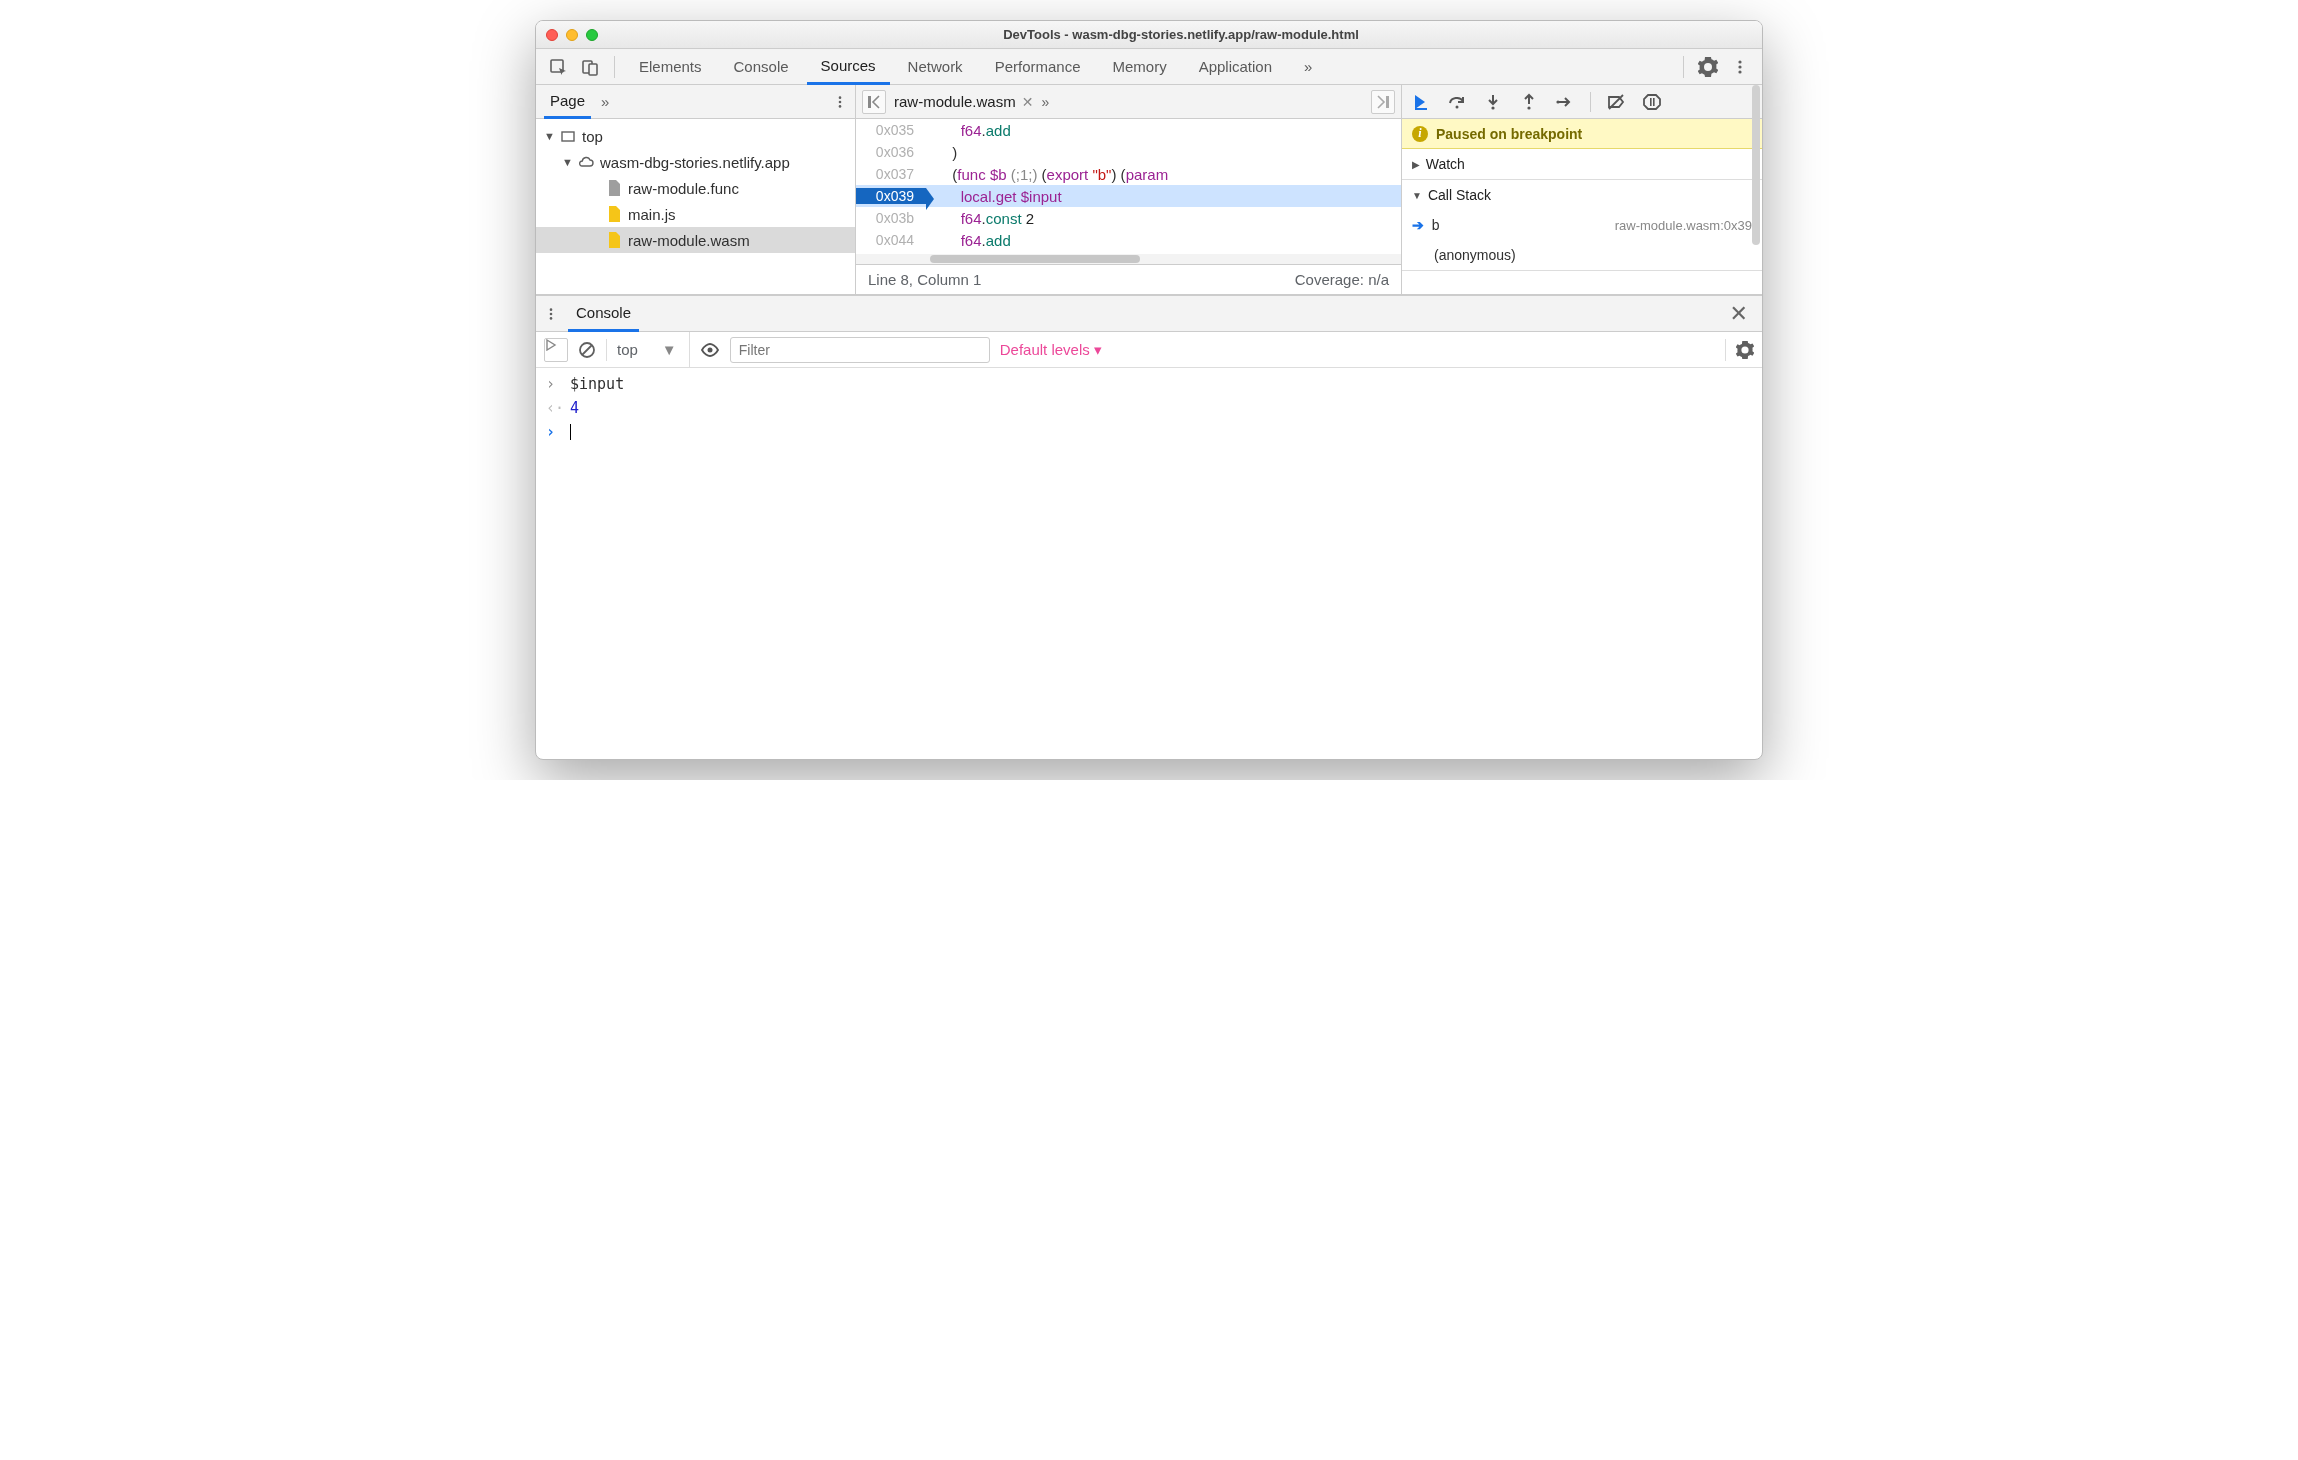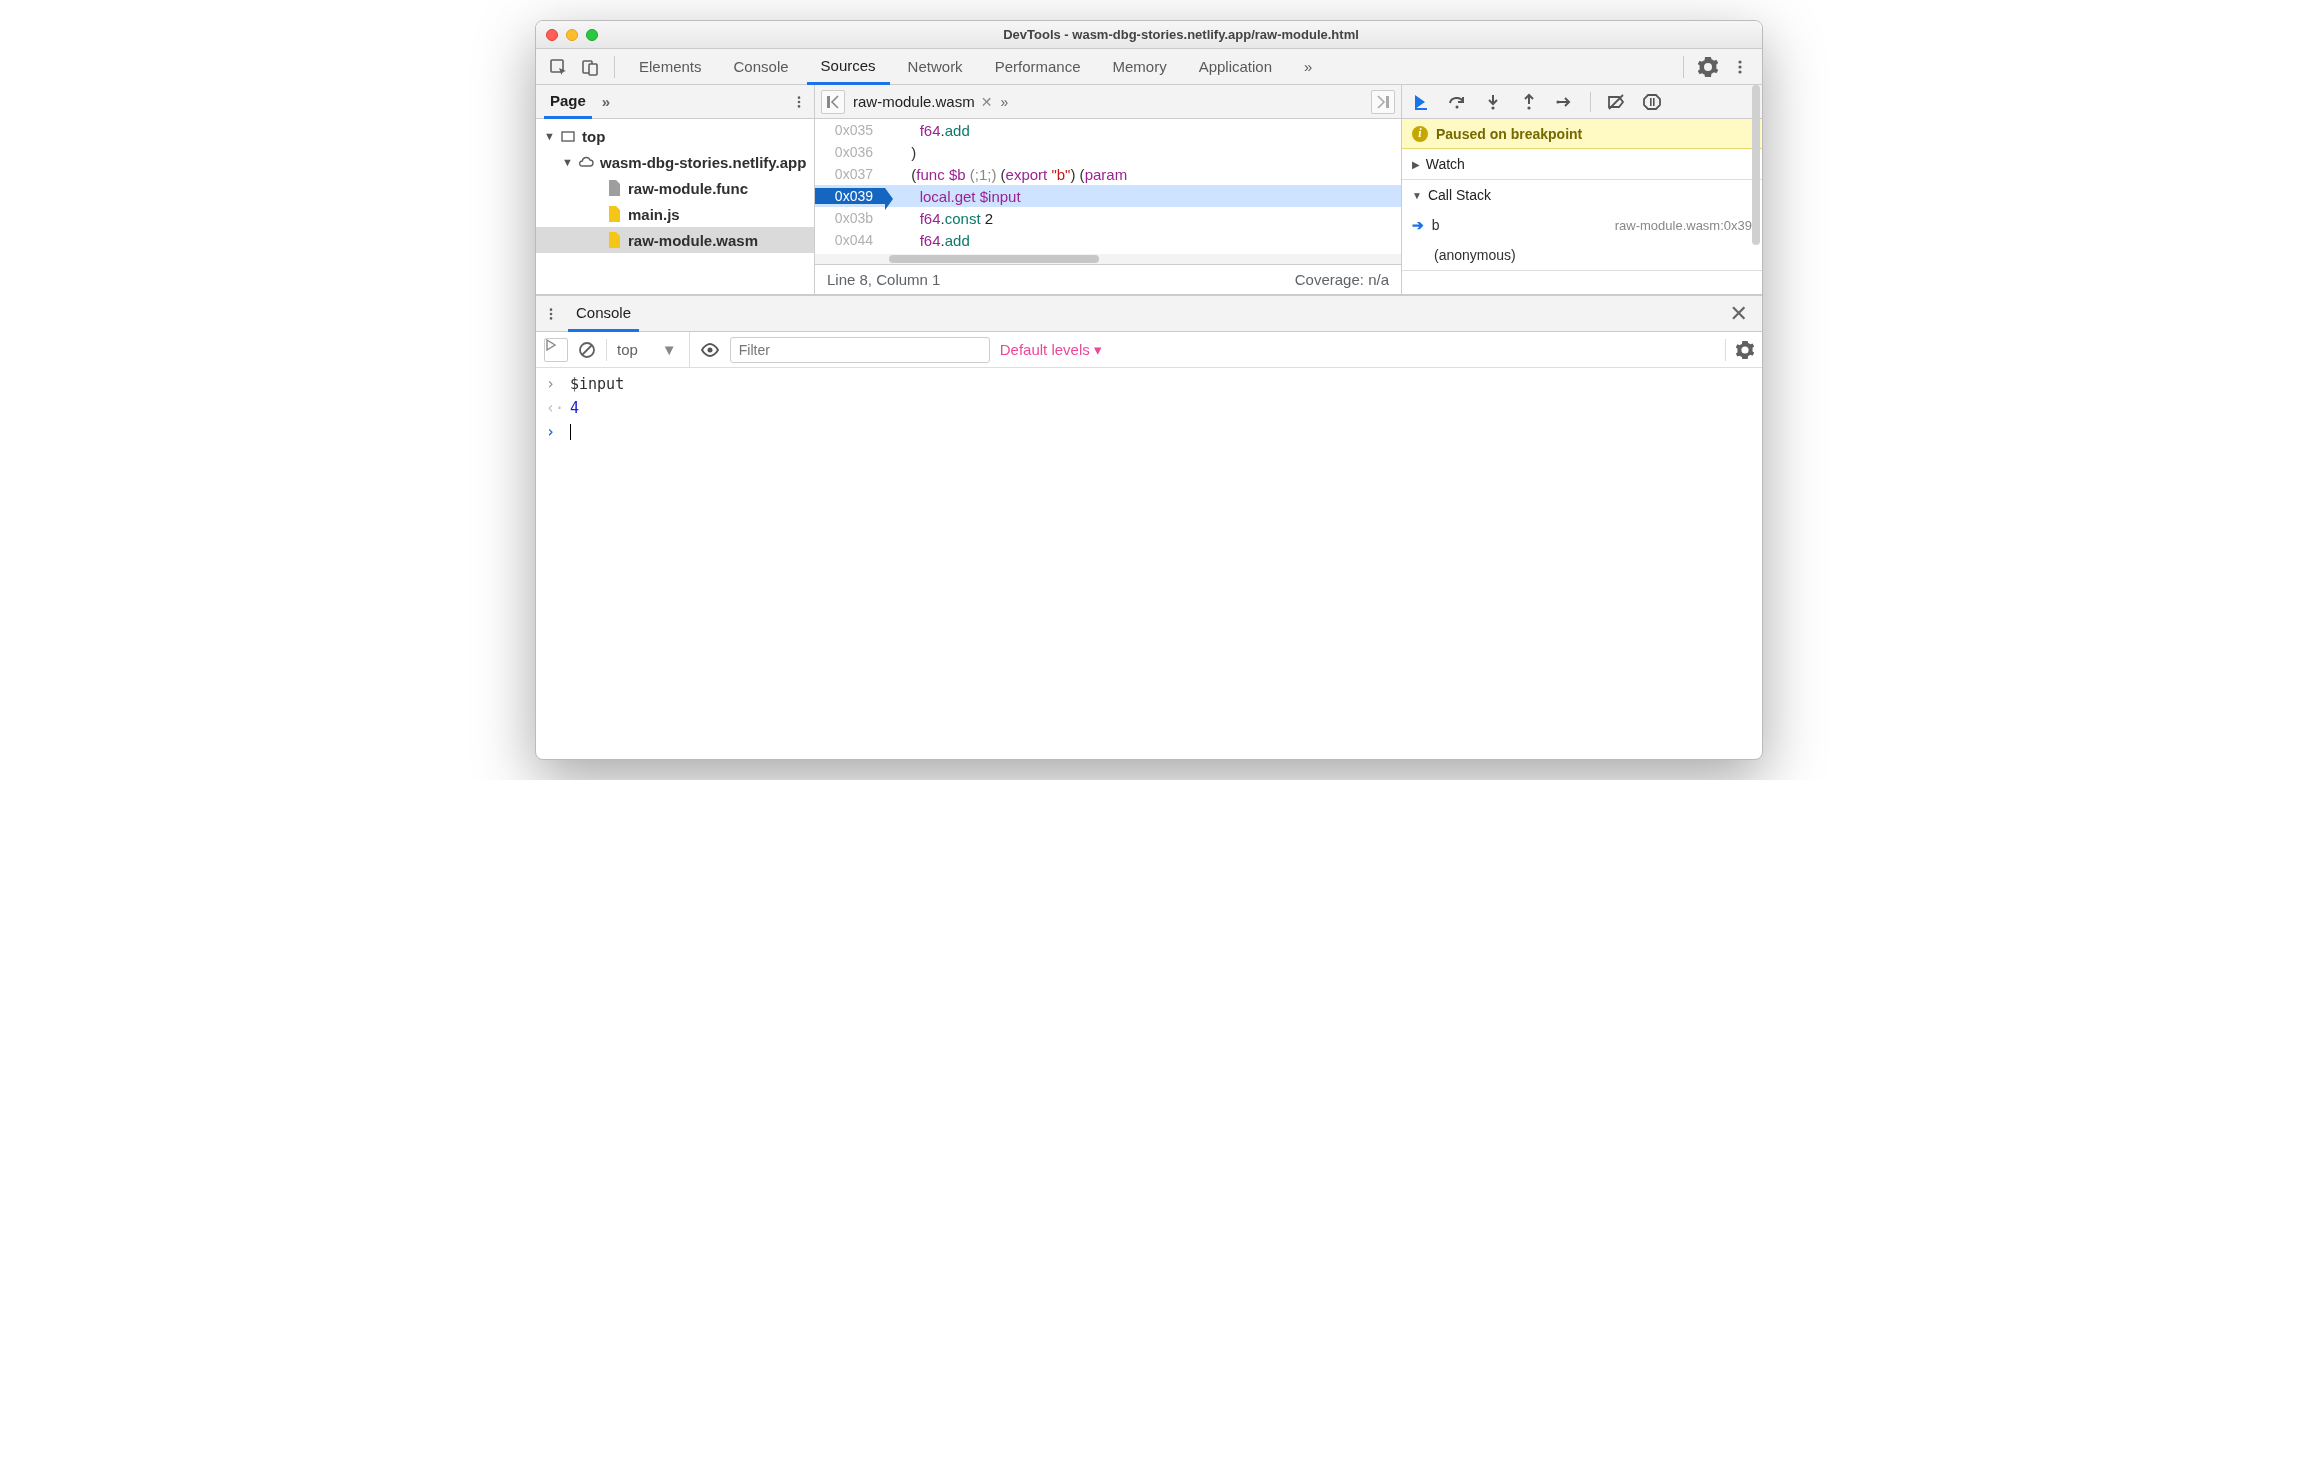--- a/index.html
+++ b/index.html
@@ -12,21 +12,21 @@
 .dot.yellow{background:#ffbd2e;border:1px solid #e1a117}
 .dot.green{background:#28c940;border:1px solid #1da52b}
 .titlebar .title { flex: 1; text-align: center; font-weight: 700; color: #444; }
 .toptabs { height: 36px; border-bottom: 1px solid #ccc; display: flex; align-items: center; padding: 0 8px; gap: 4px; background: #f3f3f3; }
 .toptabs .iconbtn { width: 28px; height: 28px; display: flex; align-items: center; justify-content: center; color: #606060; cursor: pointer; }
 .toptabs .sep { width: 1px; height: 22px; background: #ccc; margin: 0 6px; }
 .toptabs .tab { padding: 0 14px; height: 36px; display: flex; align-items: center; color: #5a5a5a; font-size: 15px; cursor: pointer; }
 .toptabs .tab.active { color: #202020; border-bottom: 3px solid #1a73e8; font-weight: 500; }
 .toptabs .spacer { flex: 1; }
 .mid { display: flex; height: 210px; border-bottom: 1px solid #ccc; }
-.filespane { width: 279px; border-right: 1px solid #ccc; display: flex; flex-direction: column; font-weight: bold; }
+.filespane { width: 320px; border-right: 1px solid #ccc; display: flex; flex-direction: column; }
 .filespane .tabs { height: 34px; display: flex; align-items: center; border-bottom: 1px solid #ccc; padding: 0 8px; gap: 10px; background: #f3f3f3; }
 .filespane .tabs .ptab { padding: 0 6px; height: 34px; display: flex; align-items: center; border-bottom: 3px solid #1a73e8; font-size: 15px; color: #202020; }
 .filespane .tabs .chev { color: #666; font-size: 15px; }
 .filespane .tabs .spacer { flex: 1; }
 .tree { flex: 1; overflow: hidden; font-size: 15px; padding-top: 4px; }
 .tree .row { display: flex; align-items: center; height: 26px; padding-left: 8px; gap: 6px; cursor: pointer; }
 .tree .row.sel { background: #dadada; }
 .tree .caret { width: 10px; color: #555; font-size: 11px; }
 .tree .fileicon { width: 16px; height: 16px; display: inline-flex; align-items: center; justify-content: center; }
 .tree .indent1 { padding-left: 26px; }

